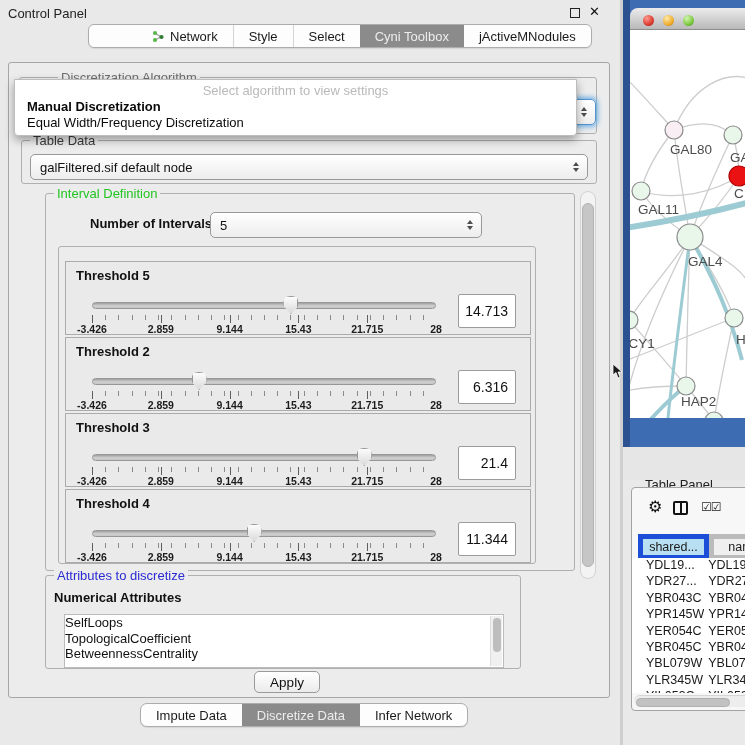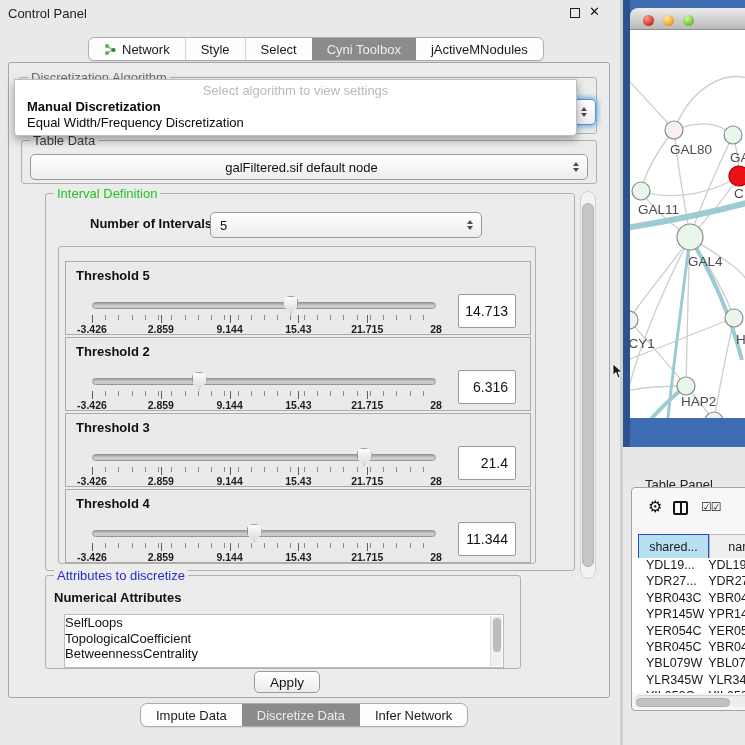--- a/index.html
+++ b/index.html
@@ -17,21 +17,21 @@
   .tabbar .seg { display:flex; align-items:center; gap:5px; padding:0 15px; font-size:13px; color:#1a1a1a; border-left:1px solid #d4d4d4; white-space:nowrap; }
   .tabbar .seg:first-child { border-left:none; }
   .tabbar .seg.sel { background:#8b8b8b; color:#ededed; border-left:none; }
   .tabbar .seg.sel + .seg { border-left:none; }
   .net-ico { width:13px; height:13px; }
 
   .content { position:absolute; left:8px; top:62px; width:602px; height:636px; background:#ececec; border:1px solid #a6a6a6; border-radius:3px; }
 
   .group { position:absolute; border:1px solid #b0b0b0; border-radius:3px; }
   .gtitle { position:absolute; top:-8px; left:8px; background:#ececec; padding:0 3px; font-size:13px; white-space:nowrap; }
-  .t-gray { color:#6e6e6e; } .t-dark { color:#3a3a3a; }
+  .t-gray { color:#6e6e6e;margin-left:30px; } .t-dark { color:#3a3a3a; }
   .t-green { color:var(--accent-green); } .t-blue { color:var(--accent-blue); }
 
   .combo { position:absolute; height:26px; border:1px solid #999; border-radius:5px; background:linear-gradient(#ffffff,#ededed); display:flex; align-items:center; padding:0 24px 0 9px; font-size:13px; color:#111; }
   .spin { position:absolute; right:8px; top:50%; transform:translateY(-50%); display:flex; flex-direction:column; gap:2px; }
   .spin i { width:0; height:0; border-left:3.5px solid transparent; border-right:3.5px solid transparent; }
   .spin .up { border-bottom:4px solid #4d4d4d; }
   .spin .dn { border-top:4px solid #4d4d4d; }
   .glow { box-shadow:0 0 5px 2px #74b3e4; border-color:#5592cf; }
 
   .popup { position:absolute; left:14px; top:79px; width:563px; background:#ffffff; border:1px solid #bdbdbd; border-radius:0 0 4px 4px; box-shadow:0 4px 10px rgba(0,0,0,.35); z-index:60; padding:3px 0 4px 0; }
@@ -78,21 +78,21 @@
 
   .tp-titlebar { position:absolute; left:0; top:447px; width:122px; height:33px; background:#e6e6e6; }
   .tp-title { position:absolute; left:22px; top:10px; font-size:13px; color:#222;margin-top:20px; }
   .tp-panel { position:absolute; left:8px; top:487px; width:130px; height:224px; background:#f7f7f7; border:1px solid #a3a3a3; border-radius:4px; }
   .tp-toolbar { position:absolute; left:0; top:0; width:100%; height:42px; }
   .gear-ico { position:absolute; left:16px; top:9px; font-size:16px; font-weight:bold; color:#111; }
   .split-ico { position:absolute; left:41px; top:13px; width:15px; height:14px; border:2px solid #111; border-radius:2px; }
   .split-ico::after { content:""; position:absolute; left:4.5px; top:0; width:2px; height:10px; background:#111; }
   .check-icos { position:absolute; left:69px; top:12px; font-size:12px; letter-spacing:-1px; color:#222; }
   .tp-header { position:absolute; left:0; top:46px; width:100%; height:23px; font-size:12.5px; }
-  .tp-header .hc { position:absolute; top:0; height:26px; display:flex; align-items:center; justify-content:center; border:1px solid #1d4ed8; }
+  .tp-header .hc { position:absolute; top:0; height:26px; display:flex; align-items:center; justify-content:center; border:5px solid #1d4ed8; }
   .tp-header .hc1 { left:6px; width:71px; background:var(--table-header-blue); }
   .tp-header .hc2 { left:77px; width:70px; background:#efefef; border-color:#bbb; }
   .tp-rows { position:absolute; left:0; top:70px; width:100%; height:135px; overflow:hidden; background:#fff; }
   .tp-row { display:flex; height:16.4px; font-size:12.5px; }
   .tp-row .c1 { width:71px; padding-left:8px; margin-left:6px; white-space:nowrap; overflow:hidden; }
   .tp-row .c2 { width:60px; padding-left:4px; white-space:nowrap; overflow:hidden; }
   .hscroll { position:absolute; left:2px; top:207px; width:124px; height:12px; background:#ededed; border-top:1px solid #d5d5d5; border-radius:6px; }
   .hscroll .hthumb { position:absolute; left:2px; top:1.5px; width:94px; height:9px; border-radius:5px; background:#c2c2c2; border:1px solid #b0b0b0; }
 
   .cursor { position:absolute; left:612px; top:364px; z-index:90; }
@@ -101,21 +101,21 @@
 </head>
 <body>
 
 <div class="cp">
   <div class="cp-titlebar">
     <span class="cp-title">Control Panel</span>
     <span class="float-btn"></span>
     <span class="close-btn">✕</span>
   </div>
 
-  <div class="tabbar" style="left:88px;top:37px;">
+  <div class="tabbar" style="left:88px;top:24px;padding-left:48px;">
     <div class="seg">
       <svg class="net-ico" viewBox="0 0 13 13">
         <line x1="3" y1="3" x2="9" y2="7" stroke="#9a9a9a" stroke-width="1.2"></line>
         <line x1="3" y1="10" x2="9" y2="7" stroke="#9a9a9a" stroke-width="1.2"></line>
         <circle cx="3" cy="3" r="2.1" fill="#57b847"></circle>
         <circle cx="3" cy="10" r="2.1" fill="#57b847"></circle>
         <circle cx="9.5" cy="7" r="2.1" fill="#2e7d32"></circle>
       </svg>
       <span>Network</span>
     </div>
@@ -140,21 +140,21 @@
       <div class="combo glow" style="left:16px;top:21px;width:560px;">
         <span class="spin">
             <i class="up"></i>
             <i class="dn"></i>
           </span>
       </div>
     </div>
 
     <div class="group" style="left:12px;top:77px;width:576px;height:44px;">
       <span class="gtitle t-dark">Table Data</span>
-      <div class="combo" style="left:8px;top:13px;width:558px;justify-content:center;">
+      <div class="combo" style="left:8px;top:13px;width:558px;">
         <span>galFiltered.sif default node</span>
         <span class="spin">
             <i class="up"></i>
             <i class="dn"></i>
           </span>
       </div>
     </div>
 
     <div class="group" style="left:36px;top:130px;width:530px;height:378px;">
       <span class="gtitle t-green">Interval Definition</span>

